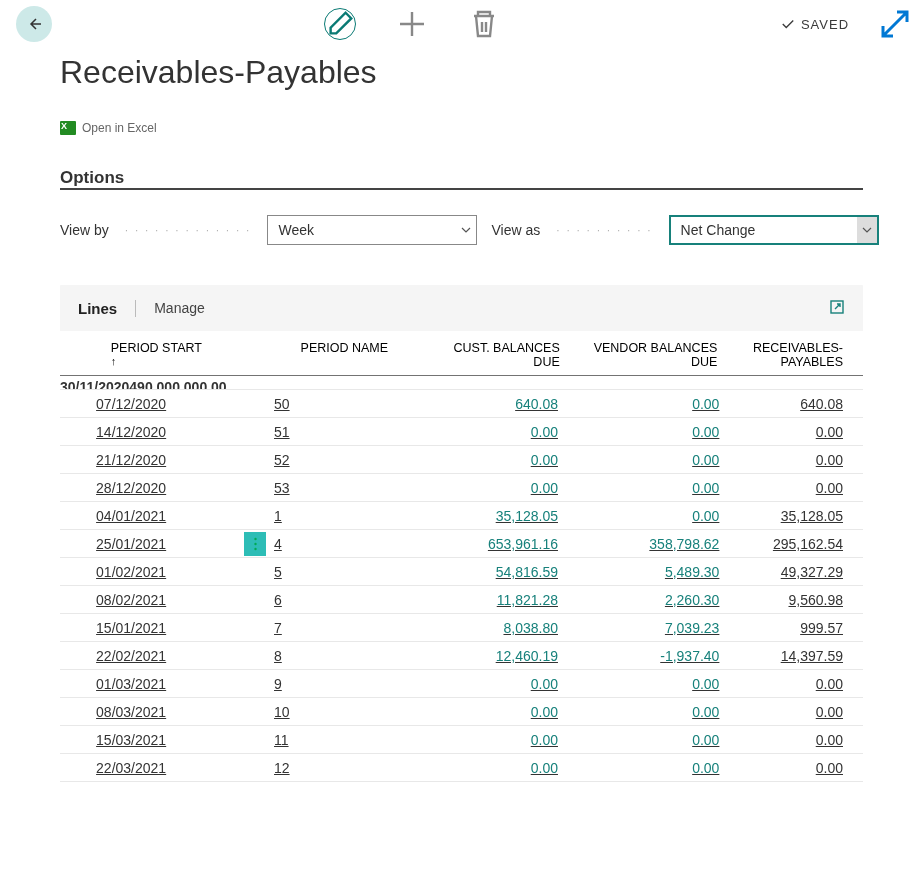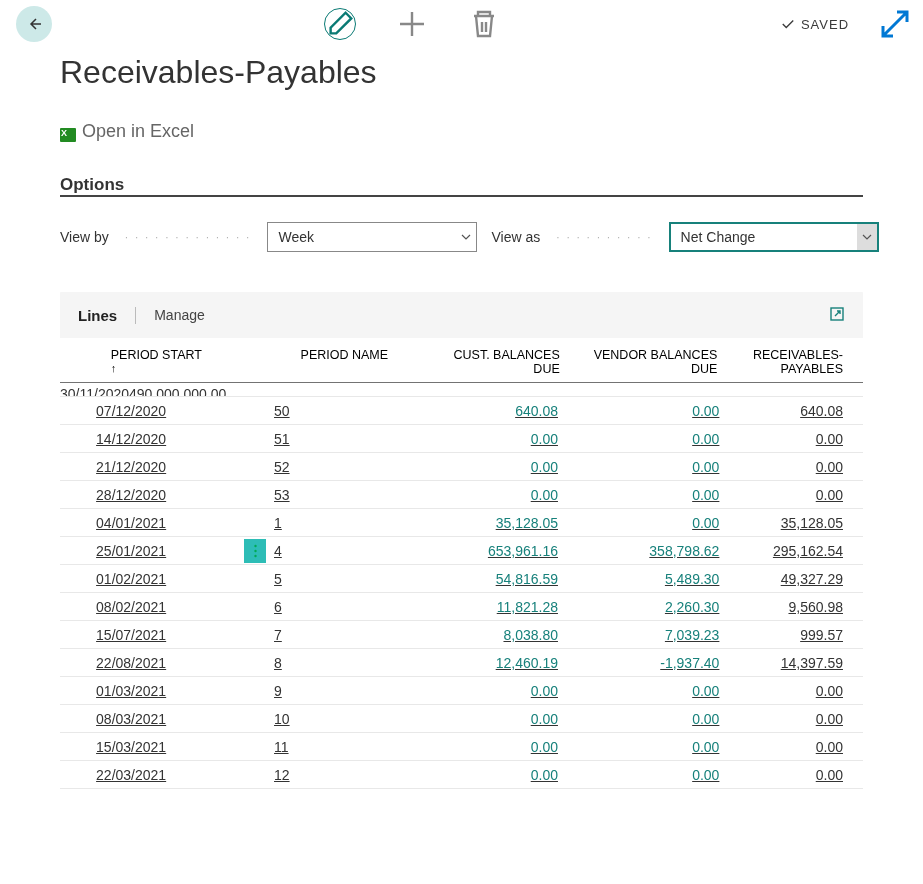--- a/index.html
+++ b/index.html
@@ -12,21 +12,21 @@
 .topbar-spacer { flex: 1; }
 .topbar-actions { display: flex; align-items: center; gap: 40px; margin-right: 8px; }
 .tool-btn { width: 32px; height: 32px; border: none; background: transparent; display: flex; align-items: center; justify-content: center; cursor: pointer; color: #666; }
 .edit-btn { border: 1.5px solid #0a7a74; border-radius: 50%; color: #0a7a74; }
 .saved { display: flex; align-items: center; gap: 6px; color: #3a3a3a; letter-spacing: 1px; font-size: 13px; }
 .saved svg { width: 14px; height: 14px; }
 .expand-btn svg { color: #0078d4; }
 
 .content { padding: 0 60px; }
 .page-title { font-size: 32px; font-weight: 400; color: #333; margin-top: 6px; margin-bottom: 30px; }
-.excel-link { display: inline-flex; align-items: flex-end; gap: 6px; color: #666; font-size: 18px; cursor: pointer; }
+.excel-link { display: inline-flex; align-items: flex-end; gap: 6px; color: #666; font-size: 12px; cursor: pointer; }
 .excel-icon { width: 16px; height: 14px; background: #228B22; position: relative; display: inline-block; border-radius: 1px; }
 .excel-icon::after { content: 'X'; color: #fff; font-size: 9px; position: absolute; left: 1px; top: 0; font-weight: bold; }
 
 .options-header { font-size: 17px; font-weight: 600; color: #333; margin-top: 30px; padding-bottom: 0; border-bottom: 2px solid #444; margin-bottom: 25px; }
 
 .options-row { display: flex; gap: 60px; margin-bottom: 40px; }
 .opt-group { display: flex; align-items: center; gap: 10px; }
 .opt-label { font-size: 14px; color: #333; white-space: nowrap; }
 .dots { flex: 0 0 auto; color: #aaa; letter-spacing: 2px; font-size: 10px; margin: 0 6px; }
 .dropdown { height: 30px; border: 1px solid #888; padding: 0 30px 0 10px; font-size: 14px; background: #fff; position: relative; min-width: 210px; display: flex; align-items: center; cursor: pointer; }
@@ -61,21 +61,21 @@
 .grid-row .c3 { width: 40px; display: flex; justify-content: center; }
 .grid-row .c4 { width: 140px; color: #333; }
 .grid-row .c5 { width: 170px; text-align: right; padding-right: 10px; color: #17817b; }
 .grid-row .c6 { width: 170px; text-align: right; padding-right: 10px; color: #17817b; }
 .grid-row .c7 { width: 140px; text-align: right; padding-right: 20px; color: #333; }
 .row-menu { width: 22px; height: 24px; background: #2dbdb6; display: none; align-items: center; justify-content: center; cursor: pointer; }
 .row-menu.show { display: flex; }
 .row-menu svg { width: 3px; height: 14px; }
 
 .cut-row { display: flex; height: 14px; align-items: flex-end; border-bottom: 1px solid #e8e8e8; font-size: 14px; overflow: hidden; }
-.cut-row span { transform: translateY(6px); }
+.cut-row span { transform: translateY(6px); font-weight: bold; }
 
 ::-webkit-scrollbar { width: 14px; }
 ::-webkit-scrollbar-track { background: #f0f0f0; }
 ::-webkit-scrollbar-thumb { background: #c4c4c4; }
 </style>
 </head>
 <body>
 
 <div class="page">
   <div class="topbar">
@@ -265,30 +265,30 @@
               <span class="c1"></span>
               <span class="c2">08/02/2021</span>
               <span class="c3"></span>
               <span class="c4">6</span>
               <span class="c5">11,821.28</span>
               <span class="c6">2,260.30</span>
               <span class="c7">9,560.98</span>
             </div>
             <div class="grid-row">
               <span class="c1"></span>
-              <span class="c2">15/07/2021</span>
+              <span class="c2">15/01/2021</span>
               <span class="c3"></span>
               <span class="c4">7</span>
               <span class="c5">8,038.80</span>
               <span class="c6">7,039.23</span>
               <span class="c7">999.57</span>
             </div>
             <div class="grid-row">
               <span class="c1"></span>
-              <span class="c2">22/08/2021</span>
+              <span class="c2">22/02/2021</span>
               <span class="c3"></span>
               <span class="c4">8</span>
               <span class="c5">12,460.19</span>
               <span class="c6">-1,937.40</span>
               <span class="c7">14,397.59</span>
             </div>
             <div class="grid-row">
               <span class="c1"></span>
               <span class="c2">01/03/2021</span>
               <span class="c3"></span>

